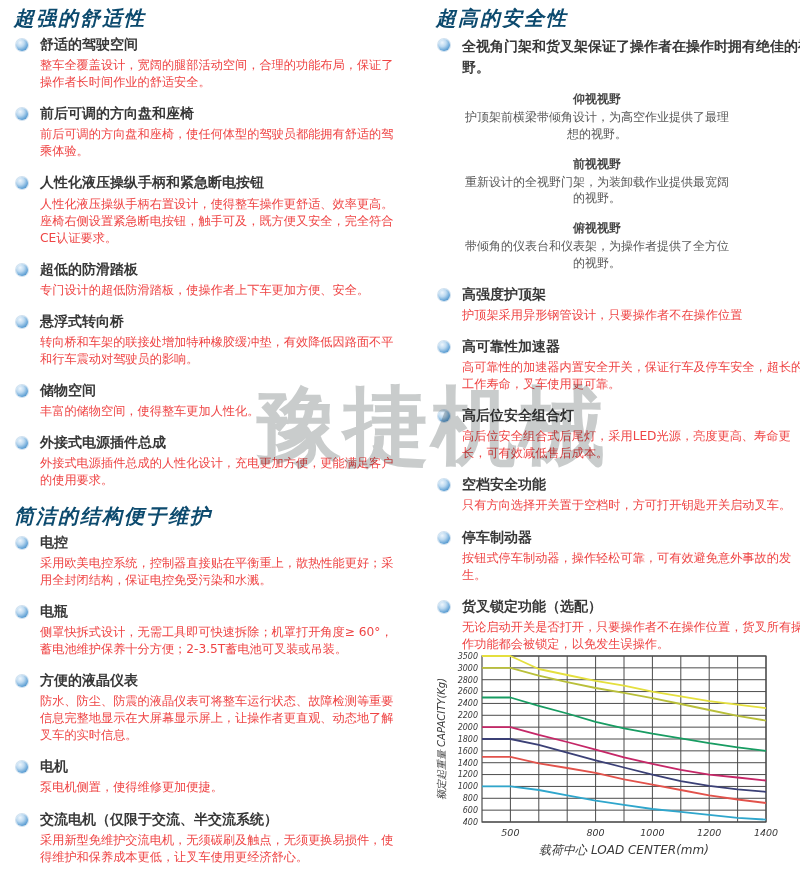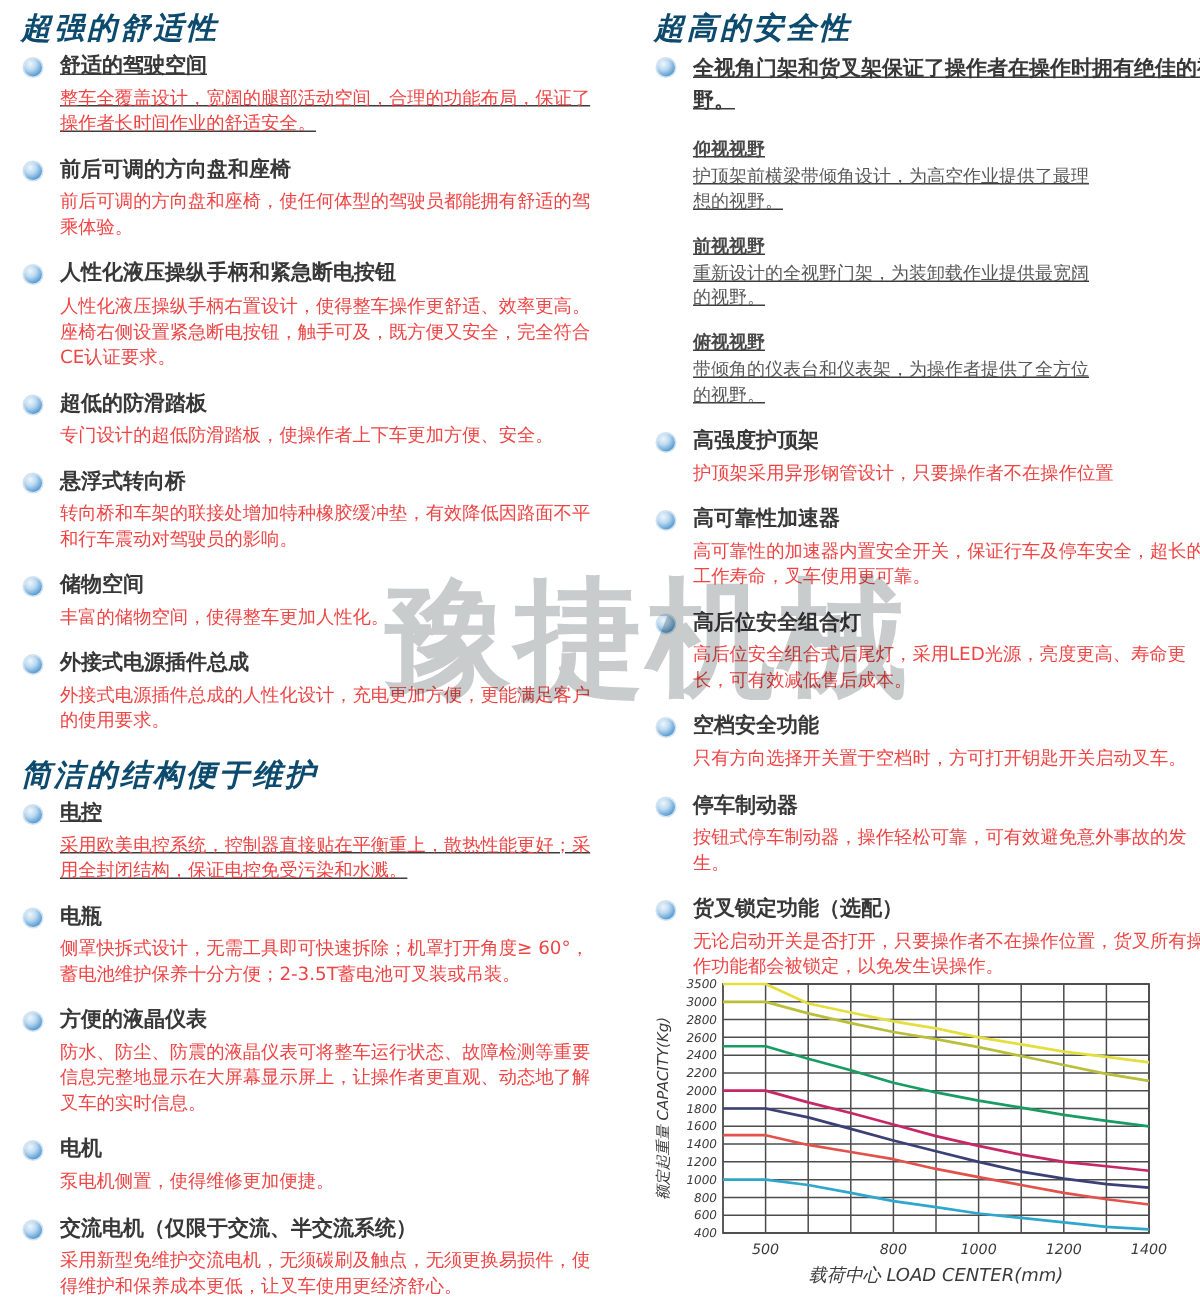--- a/index.html
+++ b/index.html
@@ -9,30 +9,30 @@
   .col{position:absolute;top:6px;}
   .col-left{left:14px;width:384px;}
   .col-right{left:436px;width:378px;}
 
   .sec-title{font-family:"DejaVu Serif","Liberation Serif",serif;
              font-size:20px;font-weight:bold;font-style:italic;
              color:#0c4a6e;letter-spacing:2px;margin:0;line-height:1.25;}
   .sec-title-2{margin-top:14px;}
 
   .item{margin-top:14px;}
-  .item.mt-sm{margin-top:5px;text-decoration:underline;}
+  .item.mt-sm{margin-top:5px;}
   .item-head-row{display:flex;align-items:flex-start;}
   .bullet{width:12px;height:12px;border-radius:50%;flex:none;margin:3px 12px 0 2px;
           background:radial-gradient(circle at 35% 30%, #eef6fd 0%, #bcd9f0 35%, #5d9fd4 72%, #2f6ea8 100%);
           box-shadow:0 0 0 1px rgba(120,170,210,.35);}
   .item-head{font-size:14px;font-weight:bold;color:#383838;line-height:1.22;}
   .lead-head{line-height:1.5;}
   .item-desc{margin:4px 0 0 26px;font-size:12.2px;line-height:1.4;color:#ef4444;}
 
-  .sub{margin:14px 0 0 26px;width:270px;}
+  .sub{margin:14px 0 0 26px;width:270px;text-align:center;}
   .sub-head{font-size:12px;font-weight:bold;color:#474747;line-height:1.25;}
   .sub-desc{font-size:12px;line-height:1.4;color:#585858;margin-top:2px;}
 
   .watermark{position:absolute;left:255px;top:383px;z-index:10;pointer-events:none;
              font-family:"DejaVu Serif","Liberation Serif",serif;font-weight:bold;
              font-size:86px;letter-spacing:2px;white-space:nowrap;
              color:rgba(148,153,153,0.50);mix-blend-mode:multiply;line-height:1;}
 
   .chart{position:absolute;left:434px;top:644px;width:346px;height:226px;font-style:italic;}
   svg text{font-family:"DejaVu Sans","Liberation Sans",sans-serif;}

